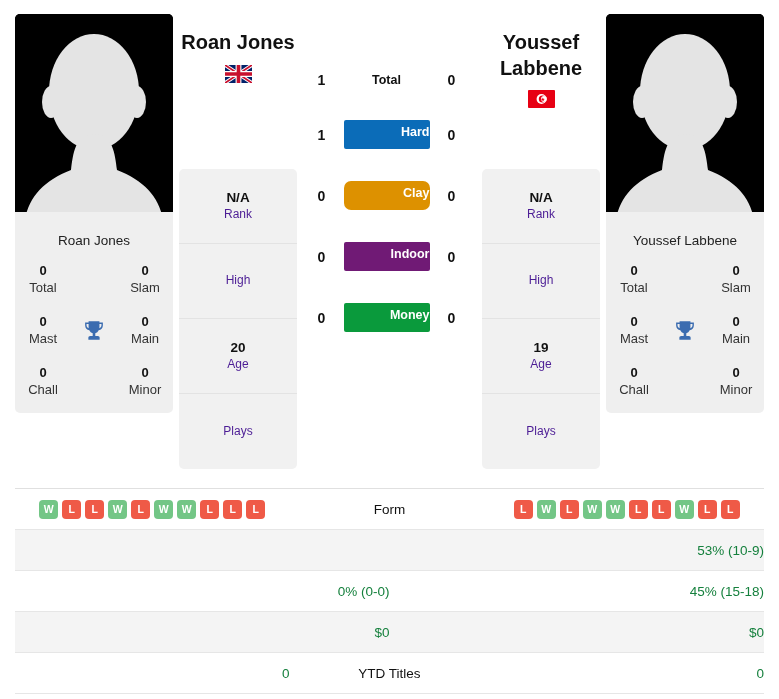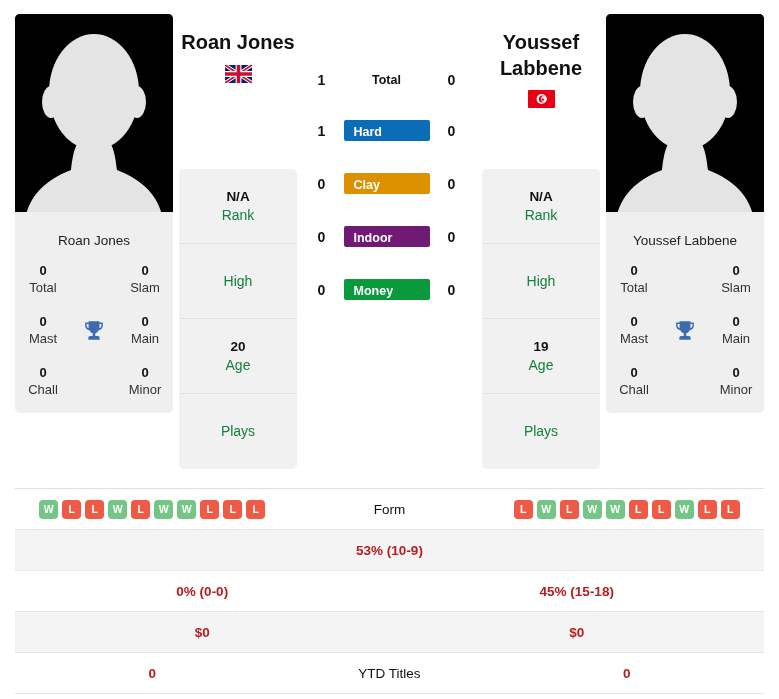--- a/index.html
+++ b/index.html
@@ -94,21 +94,21 @@
     height: 75px;
     display: flex;
     flex-direction: column;
     align-items: center;
     justify-content: center;
     border-bottom: 1px solid #e3e3e3;
     line-height: 1.3;
   }
   .info-row:last-child { border-bottom: none; }
   .info-row .v { font-size: 13.5px; font-weight: bold; color: #111; }
-  .info-row .l { font-size: 14px; color: #15803d; }
+  .info-row .l { font-size: 12px; color: #4c1d95; }
 
   
   .h2h {
     flex: 1 1 auto;
     padding-top: 58px;
     display: flex;
     flex-direction: column;
     align-items: center;
   }
   .h2h-row {
@@ -128,52 +128,50 @@
   }
   .h2h-label {
     width: 86px;
     text-align: center;
     font-size: 12.5px;
     font-weight: bold;
     color: #111;
   }
   .h2h-bar {
     width: 86px;
-    height: 21px;
+    height: 29px;
     line-height: 25px;
-    text-align: left;
+    text-align: right;
     font-size: 12.5px;
     font-weight: bold;
     color: #ffffff;
     border-radius: 2px;
-    padding-left: 10px;
   }
 
   
   .compare-table {
     position: absolute;
     left: 15px;
     top: 488px;
     width: 749px;
     border-top: 1px solid #e0e0e0;
   }
   .crow {
     display: flex;
     align-items: center;
     height: 41px;
     border-bottom: 1px solid #e6e6e6;
   }
   .crow.alt { background: #f4f4f4; }
   .crow.plain { background: #ffffff; }
   .cleft, .cright {
     flex: 1 1 0;
-    text-align: center;
+    text-align: right;
     font-size: 13.5px;
-    color: #b91c1c;
-    font-weight: bold;
+    color: #15803d;
   }
   .cmid {
     flex: 0 0 200px;
     text-align: center;
     font-size: 13.5px;
     font-weight: normal;
     color: #111;
   }
   .form-cell {
     flex: 1 1 0;
@@ -291,21 +289,21 @@
         <div class="h2h-label">Total</div>
         <div class="h2h-score">0</div>
       </div>
       <div class="h2h-row">
         <div class="h2h-score">1</div>
         <div class="h2h-bar" style="background: rgb(11, 108, 184);">Hard</div>
         <div class="h2h-score">0</div>
       </div>
       <div class="h2h-row">
         <div class="h2h-score">0</div>
-        <div class="h2h-bar" style="background: rgb(221, 145, 0);">Clay</div>
+        <div class="h2h-bar" style="background: rgb(221, 145, 0); border-radius: 7px;">Clay</div>
         <div class="h2h-score">0</div>
       </div>
       <div class="h2h-row">
         <div class="h2h-score">0</div>
         <div class="h2h-bar" style="background: #701a75;">Indoor</div>
         <div class="h2h-score">0</div>
       </div>
       <div class="h2h-row">
         <div class="h2h-score">0</div>
         <div class="h2h-bar" style="background: rgb(10, 154, 60);">Money</div>

